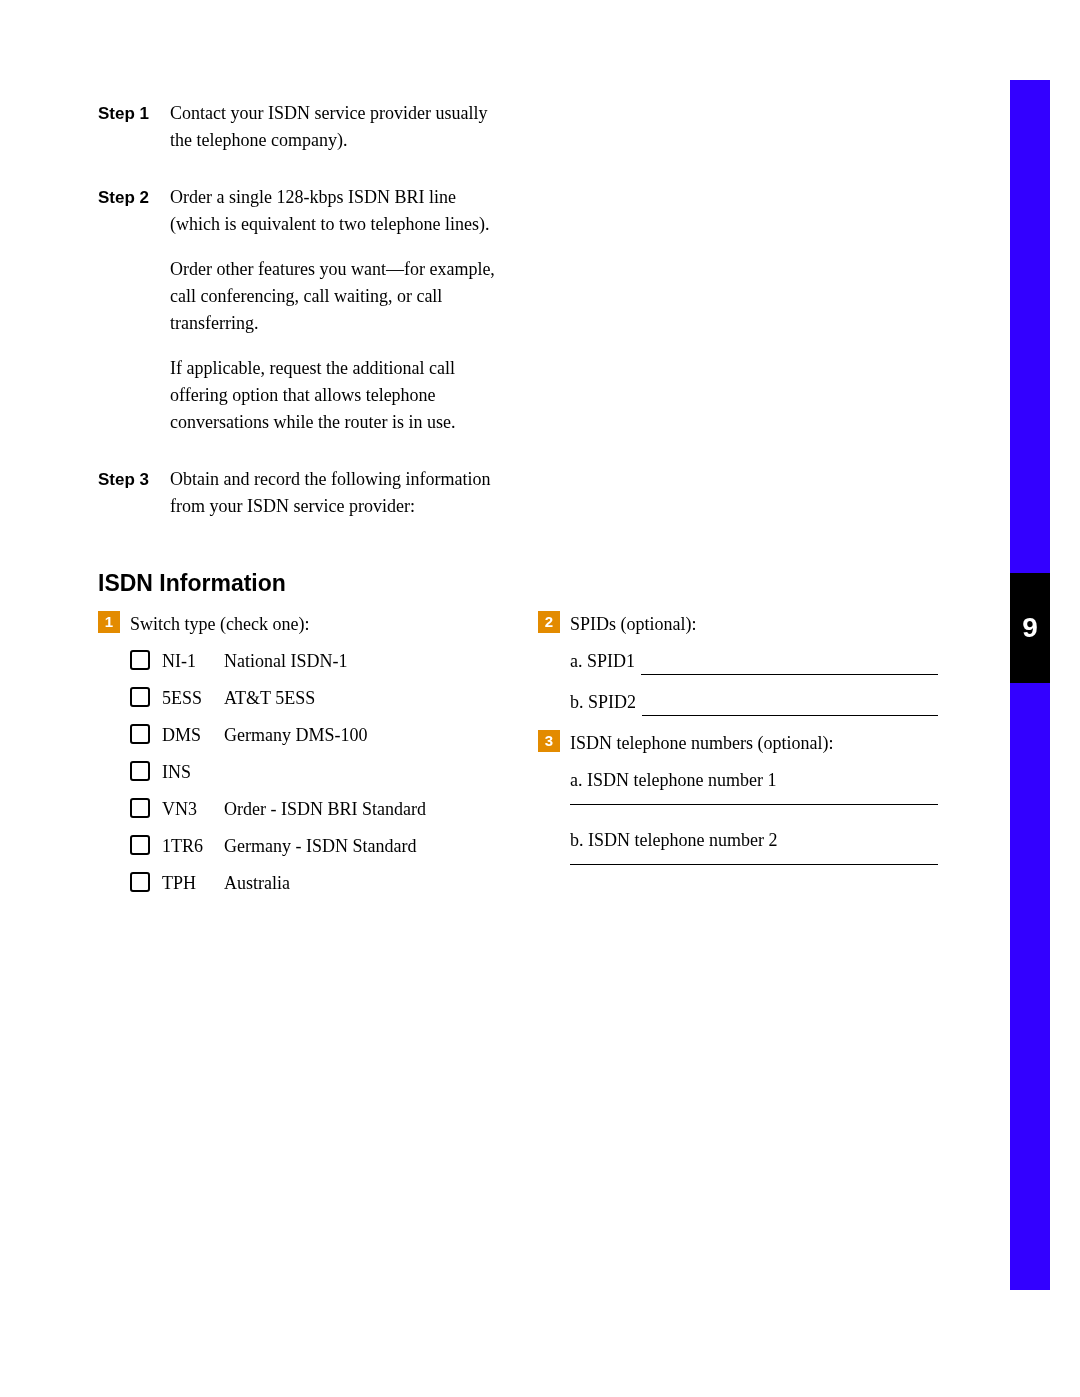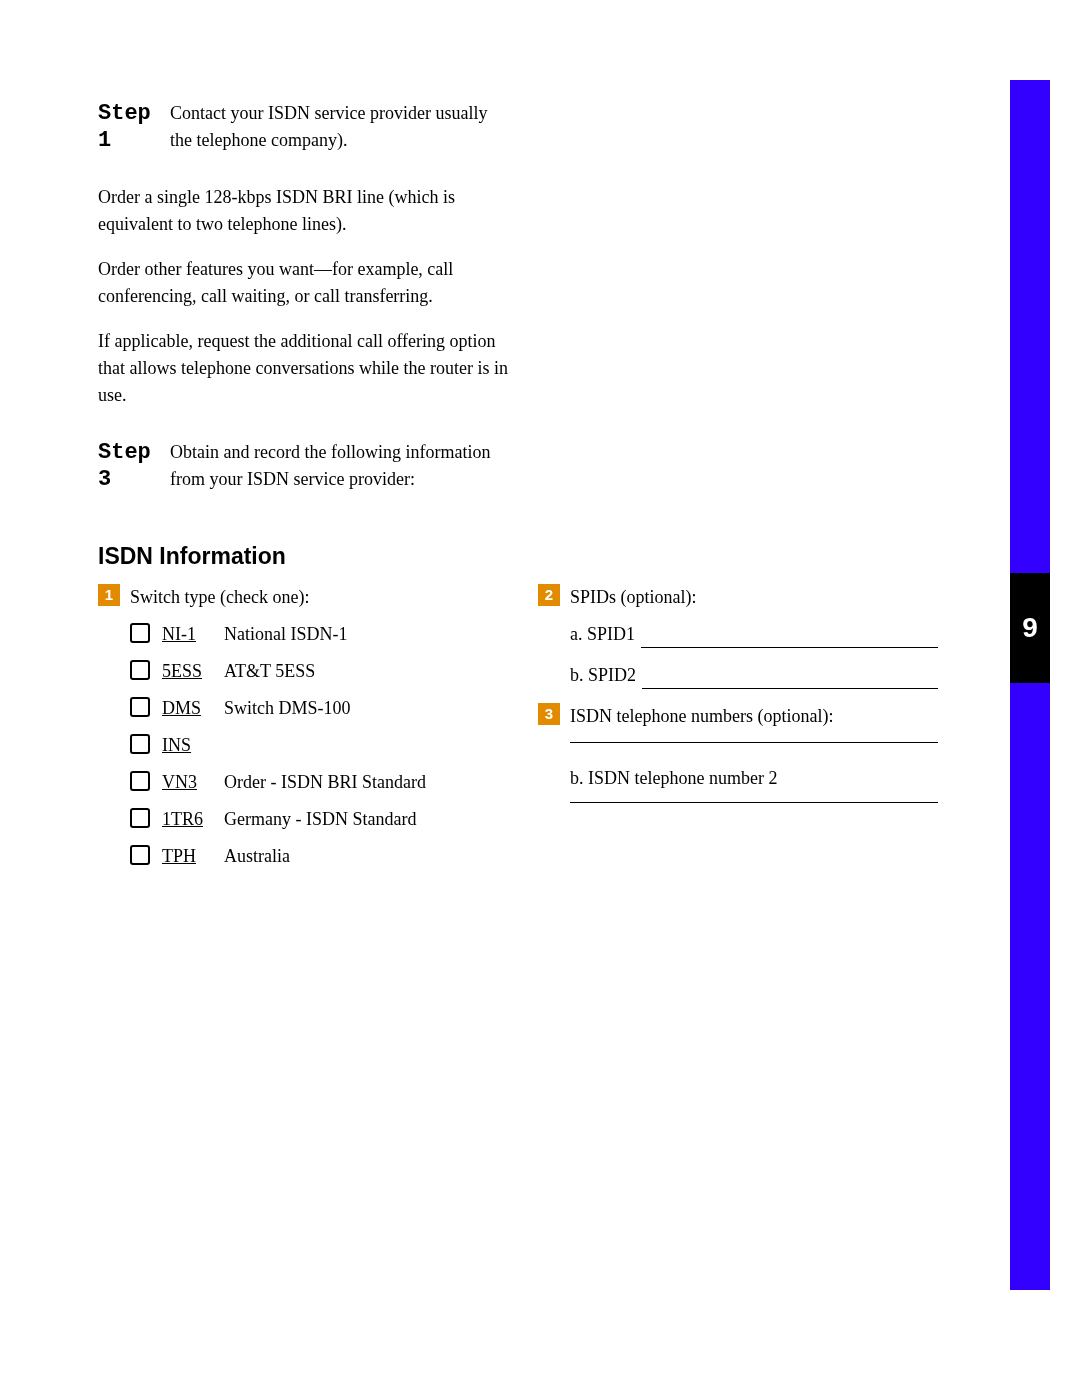--- a/index.html
+++ b/index.html
@@ -54,23 +54,23 @@
     width: 410px;
   }
   .step-row {
     display: flex;
     margin-bottom: 12px;
     font-size: 18px;
     line-height: 27px;
   }
   .step-label {
     flex: 0 0 72px;
-    font-family: Liberation Mono, monospace;
-    font-weight: bold;
-    font-size: 22px;
+    font-family: Liberation Sans, sans-serif;
+    font-weight: bold;
+    font-size: 17px;
   }
   .step-body {
     flex: 1;
   }
   .step-para { margin-bottom: 18px; }
 
   .section-h2 {
     font-family: Arial, Helvetica, sans-serif;
     font-weight: bold;
     font-size: 23px;
@@ -118,21 +118,20 @@
     flex: 0 0 20px;
     height: 20px;
     border: 2px solid #000;
     border-radius: 3px;
     margin-top: 2px;
     margin-right: 12px;
     box-sizing: border-box;
   }
   .opt-code {
     flex: 0 0 62px;
-    text-decoration: underline;
   }
   .opt-desc {
     flex: 1;
   }
 
   .fill-line {
     display: flex;
     align-items: flex-end;
     margin-left: 32px;
     margin-bottom: 14px;
@@ -168,20 +167,21 @@
     <div class="steps">
 
       <div class="step-row">
         <div class="step-label">Step 1</div>
         <div class="step-body">
           <div class="step-para">Contact your ISDN service provider usually the telephone company).</div>
         </div>
       </div>
 
       <div class="step-row">
+        <div class="step-label">Step 2</div>
         <div class="step-body">
           <div class="step-para">Order a single 128-kbps ISDN BRI line (which is equivalent to two telephone lines).</div>
           <div class="step-para">Order other features you want—for example, call conferencing, call waiting, or call transferring.</div>
           <div class="step-para">If applicable, request the additional call offering option that allows telephone conversations while the router is in use.</div>
         </div>
       </div>
 
       <div class="step-row">
         <div class="step-label">Step 3</div>
         <div class="step-body">
@@ -207,21 +207,21 @@
           <span class="opt-desc">National ISDN-1</span>
         </div>
         <div class="option-row">
           <span class="checkbox-shape"></span>
           <span class="opt-code">5ESS</span>
           <span class="opt-desc">AT&amp;T 5ESS</span>
         </div>
         <div class="option-row">
           <span class="checkbox-shape"></span>
           <span class="opt-code">DMS</span>
-          <span class="opt-desc">Switch DMS-100</span>
+          <span class="opt-desc">Germany DMS-100</span>
         </div>
         <div class="option-row">
           <span class="checkbox-shape"></span>
           <span class="opt-code">INS</span>
         </div>
         <div class="option-row">
           <span class="checkbox-shape"></span>
           <span class="opt-code">VN3</span>
           <span class="opt-desc">Order - ISDN BRI Standard</span>
         </div>
@@ -249,20 +249,21 @@
         </div>
         <div class="fill-line">
           <span class="fill-label">b. SPID2</span>
           <span class="fill-rule"></span>
         </div>
 
         <div class="lead-line" style="margin-top:6px;">
           <span class="num-badge">3</span>
           <span class="lead-text">ISDN telephone numbers (optional):</span>
         </div>
+        <div class="sub-label">a. ISDN telephone number 1</div>
         <div class="full-rule"></div>
         <div class="sub-label">b. ISDN telephone number 2</div>
         <div class="full-rule"></div>
 
       </div>
     </div>
 
   </div>
 </div>
 

